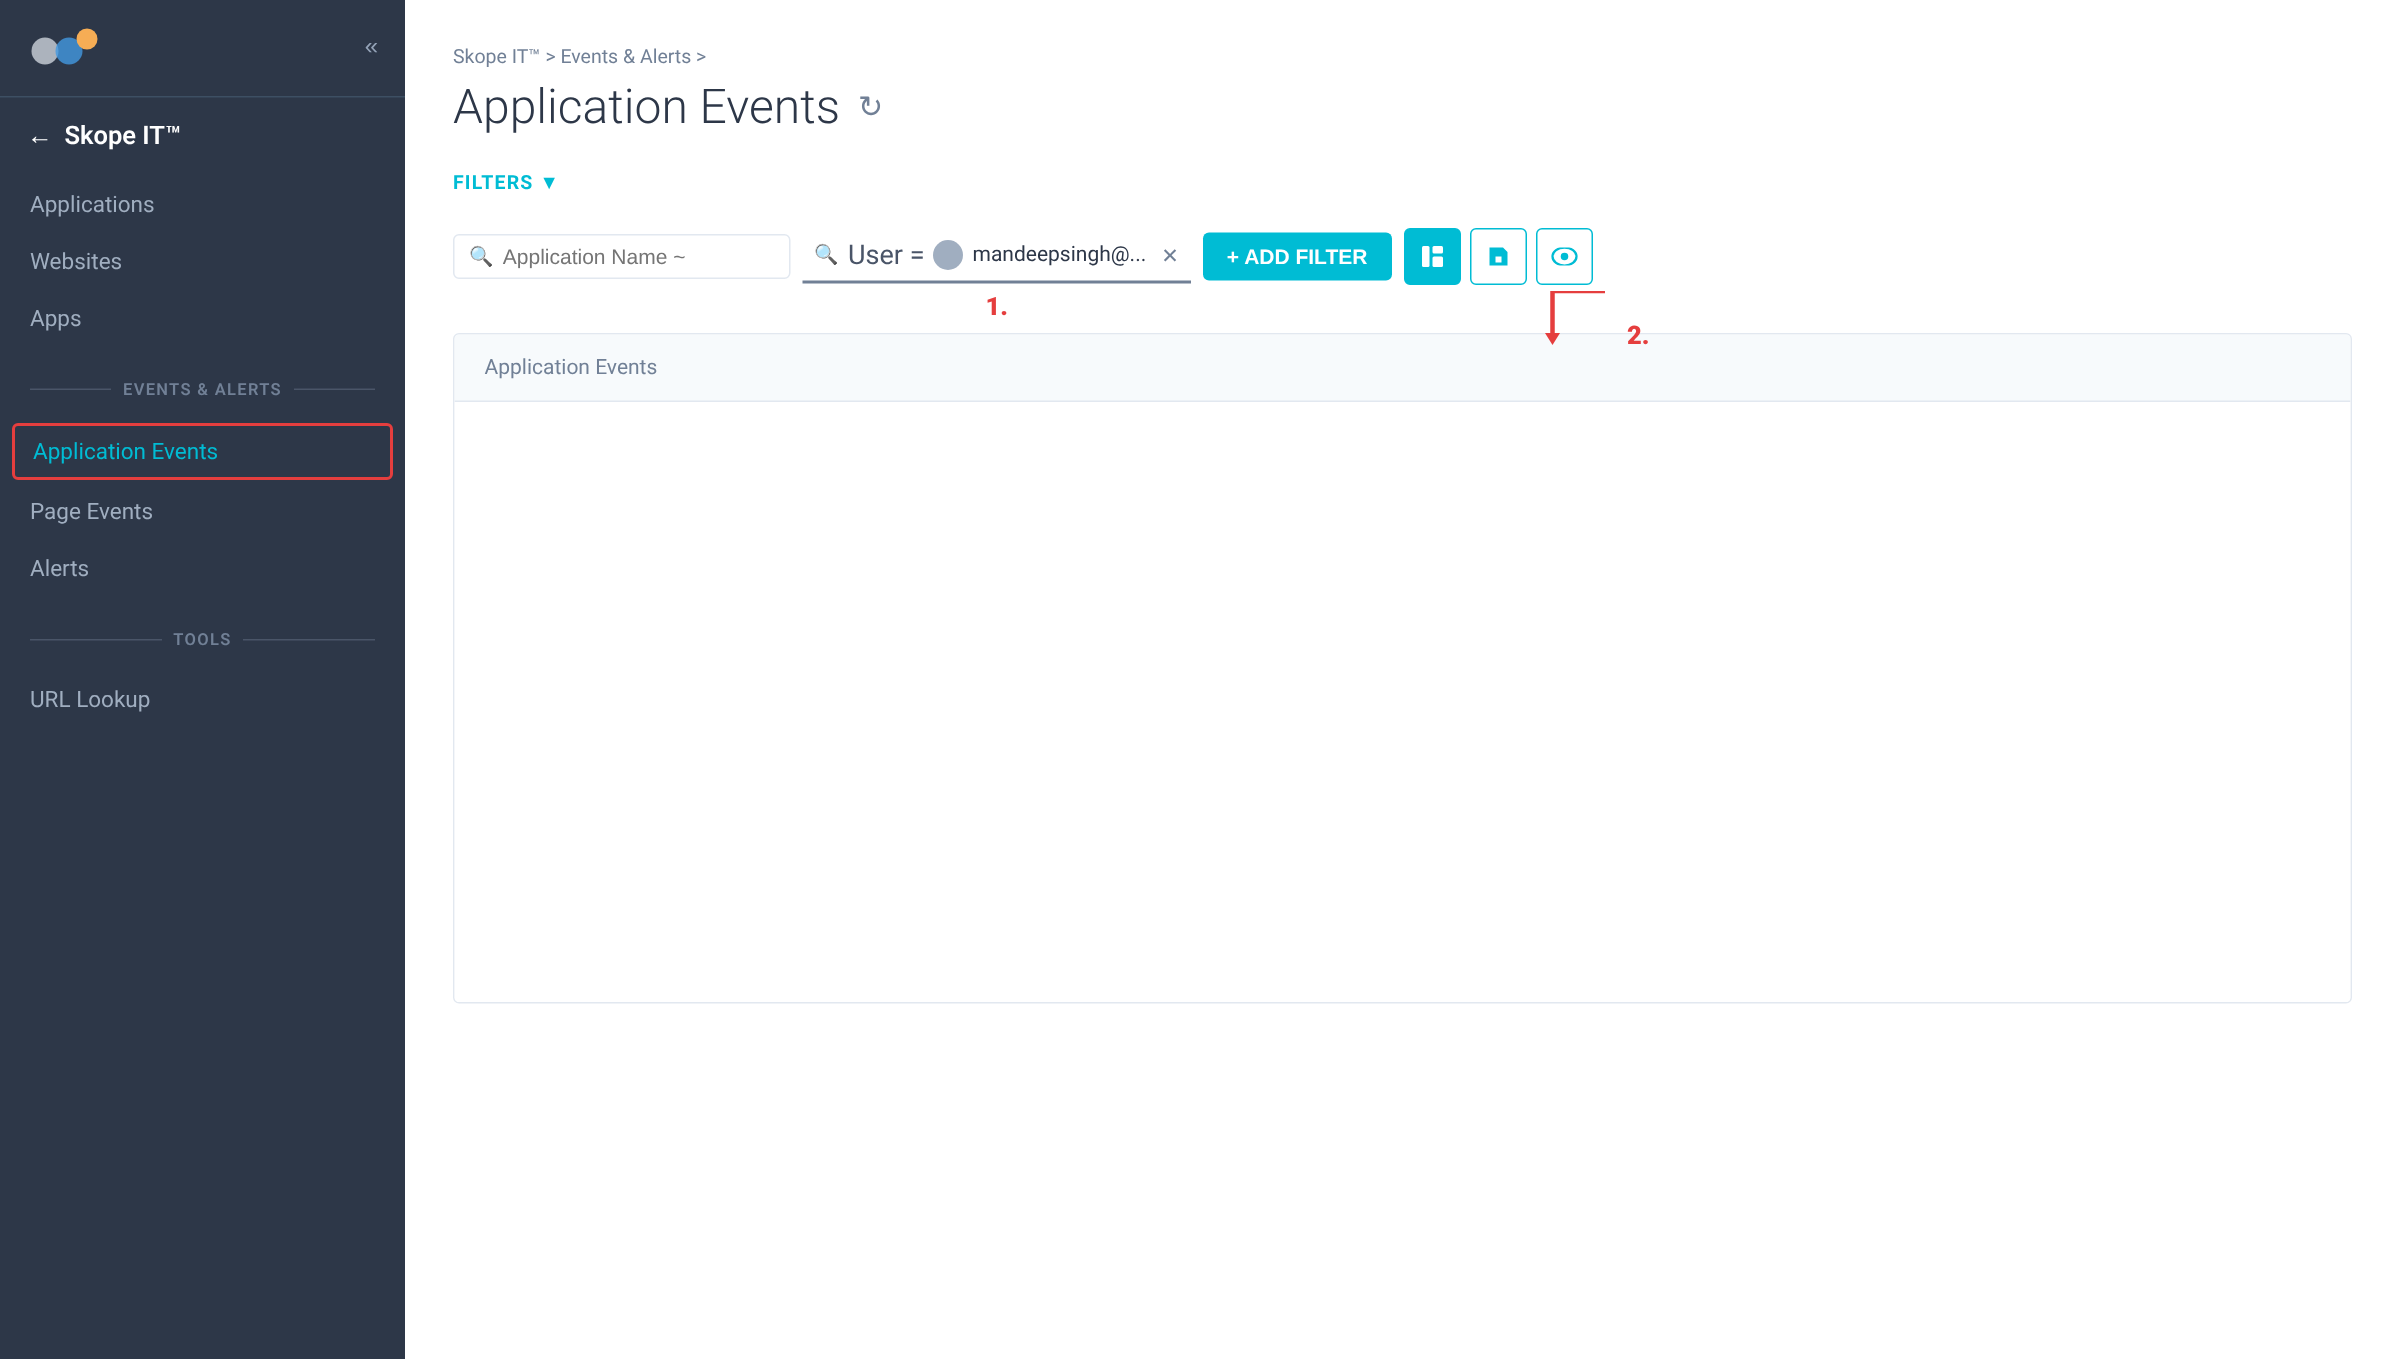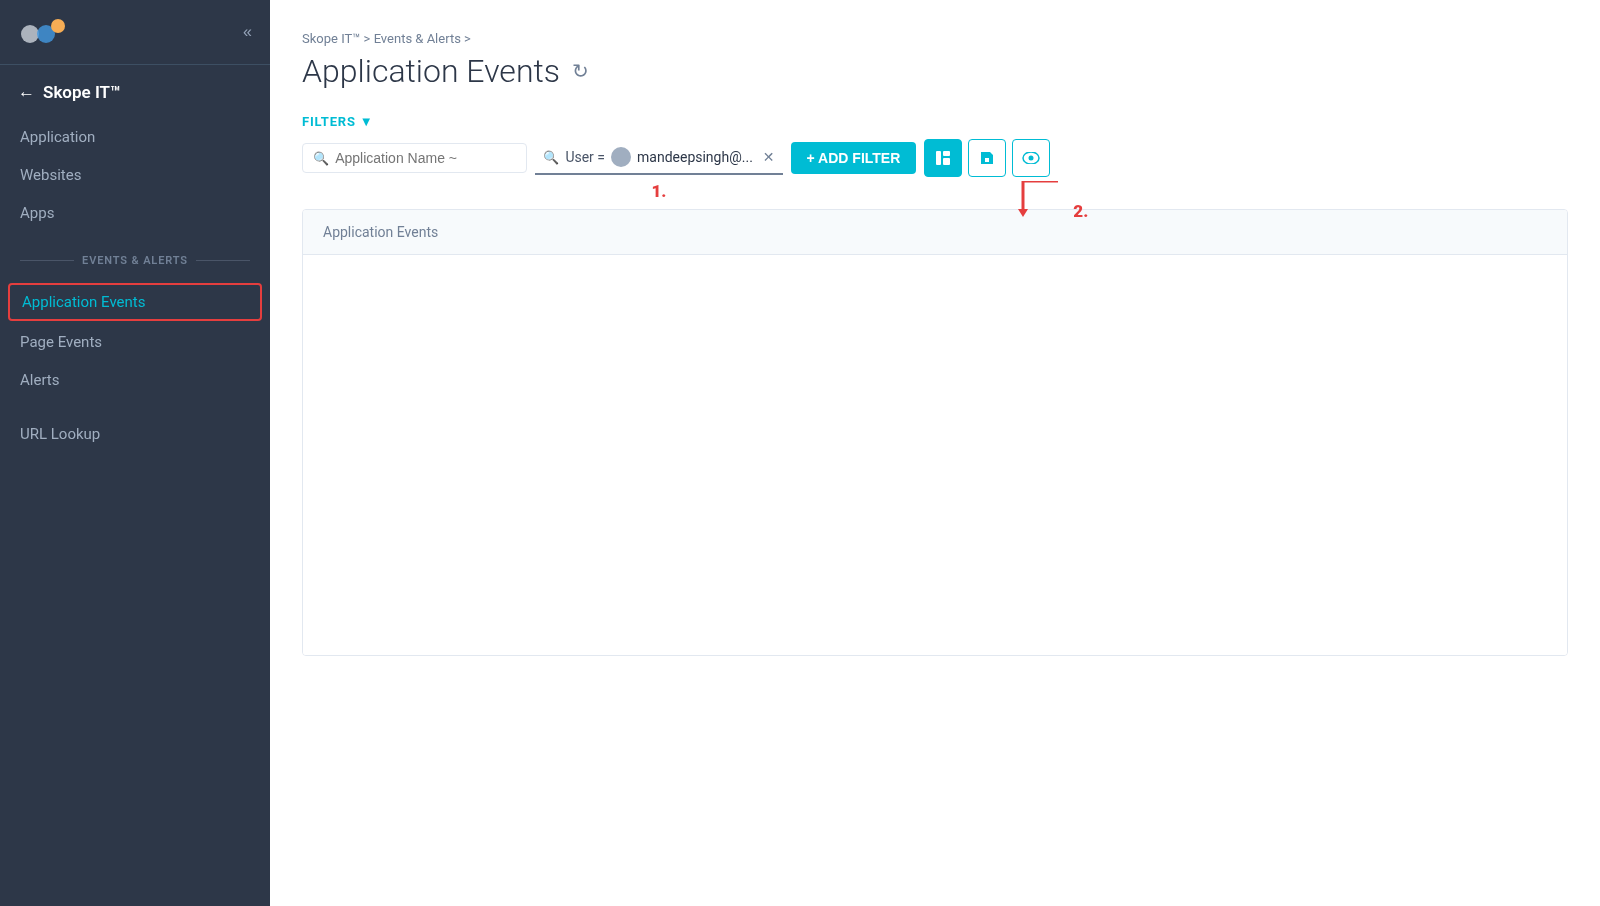--- a/index.html
+++ b/index.html
@@ -129,21 +129,21 @@
       margin-bottom: 16px;
     }
     .filters-label {
       display: flex;
       align-items: flex-end;
       gap: 4px;
       color: #00bcd4;
       font-size: 13px;
       font-weight: 700;
       letter-spacing: 0.06em;
-      margin-bottom: 10px;
+      margin-bottom: 22px;
       cursor: pointer;
     }
     .filters-row {
       display: flex;
       align-items: center;
       gap: 8px;
       flex-wrap: wrap;
     }
     .filter-input {
       display: flex;
@@ -170,21 +170,21 @@
     .user-filter {
       display: flex;
       align-items: center;
       border-bottom: 2px solid #718096;
       padding: 6px 8px;
       gap: 6px;
       background: transparent;
       position: relative;
     }
     .user-filter-label {
-      font-size: 14px;
+      font-size: 18px;
       color: #4a5568;
       text-align: center;
     }
     .user-avatar-small {
       width: 20px;
       height: 20px;
       border-radius: 50%;
       background: #a0aec0;
     }
     .user-filter-value {
@@ -262,33 +262,34 @@
     </div>
     <button class="collapse-btn">«</button>
   </div>
 
   <div class="workspace">
     <span>←</span>
     <span>Skope IT™</span>
   </div>
 
   <div class="nav-section">
-    <a class="nav-item">Application</a>
+    <a class="nav-item">Applications</a>
     <a class="nav-item">Websites</a>
     <a class="nav-item">Apps</a>
   </div>
 
   <div class="nav-section-label">EVENTS &amp; ALERTS</div>
 
   <div class="nav-section">
     <a class="nav-item active">Application Events</a>
     <a class="nav-item">Page Events</a>
     <a class="nav-item">Alerts</a>
   </div>
 
+  <div class="nav-section-label">TOOLS</div>
 
   <div class="nav-section">
     <a class="nav-item">URL Lookup</a>
   </div>
 </nav>
 
 <div class="main">
   <div class="main-content">
 
     <div class="breadcrumb">Skope IT™ &gt; Events &amp; Alerts &gt;</div>

